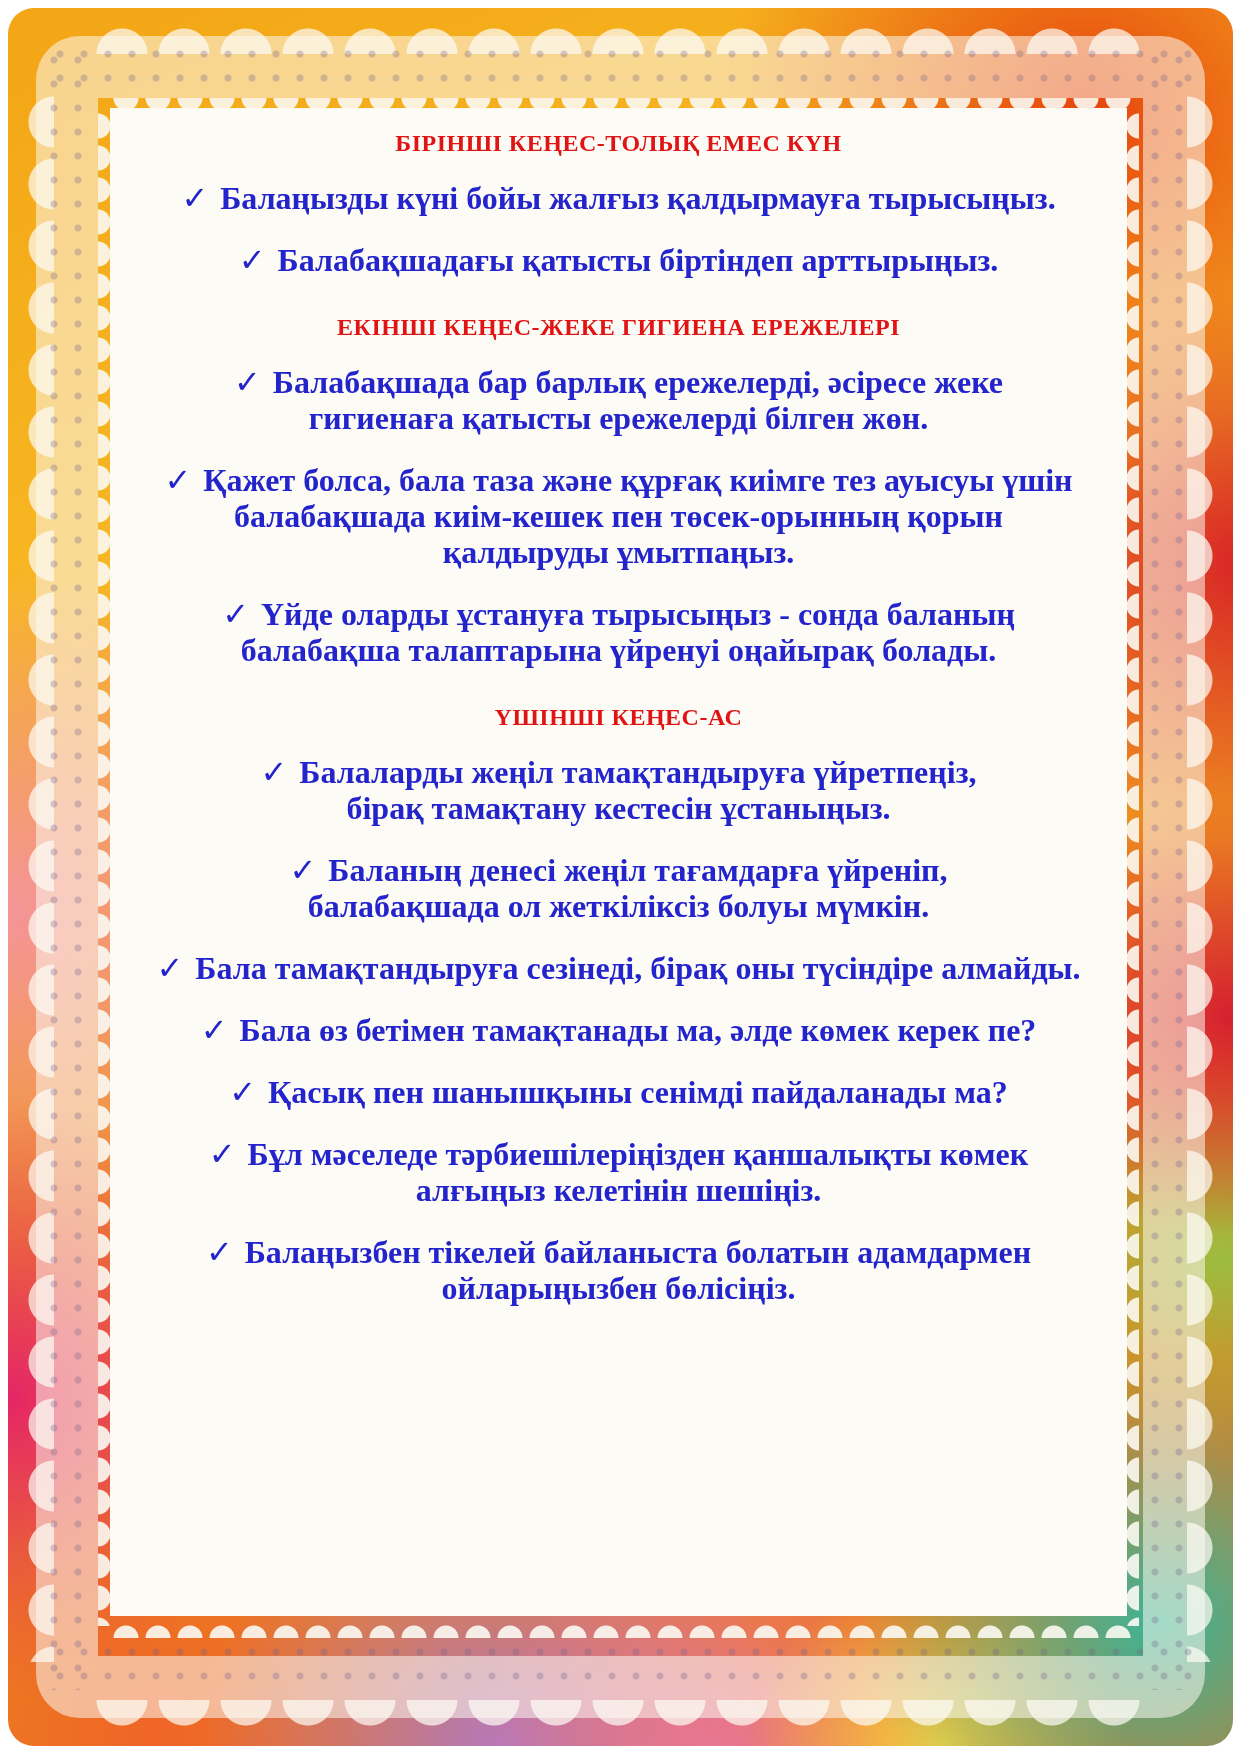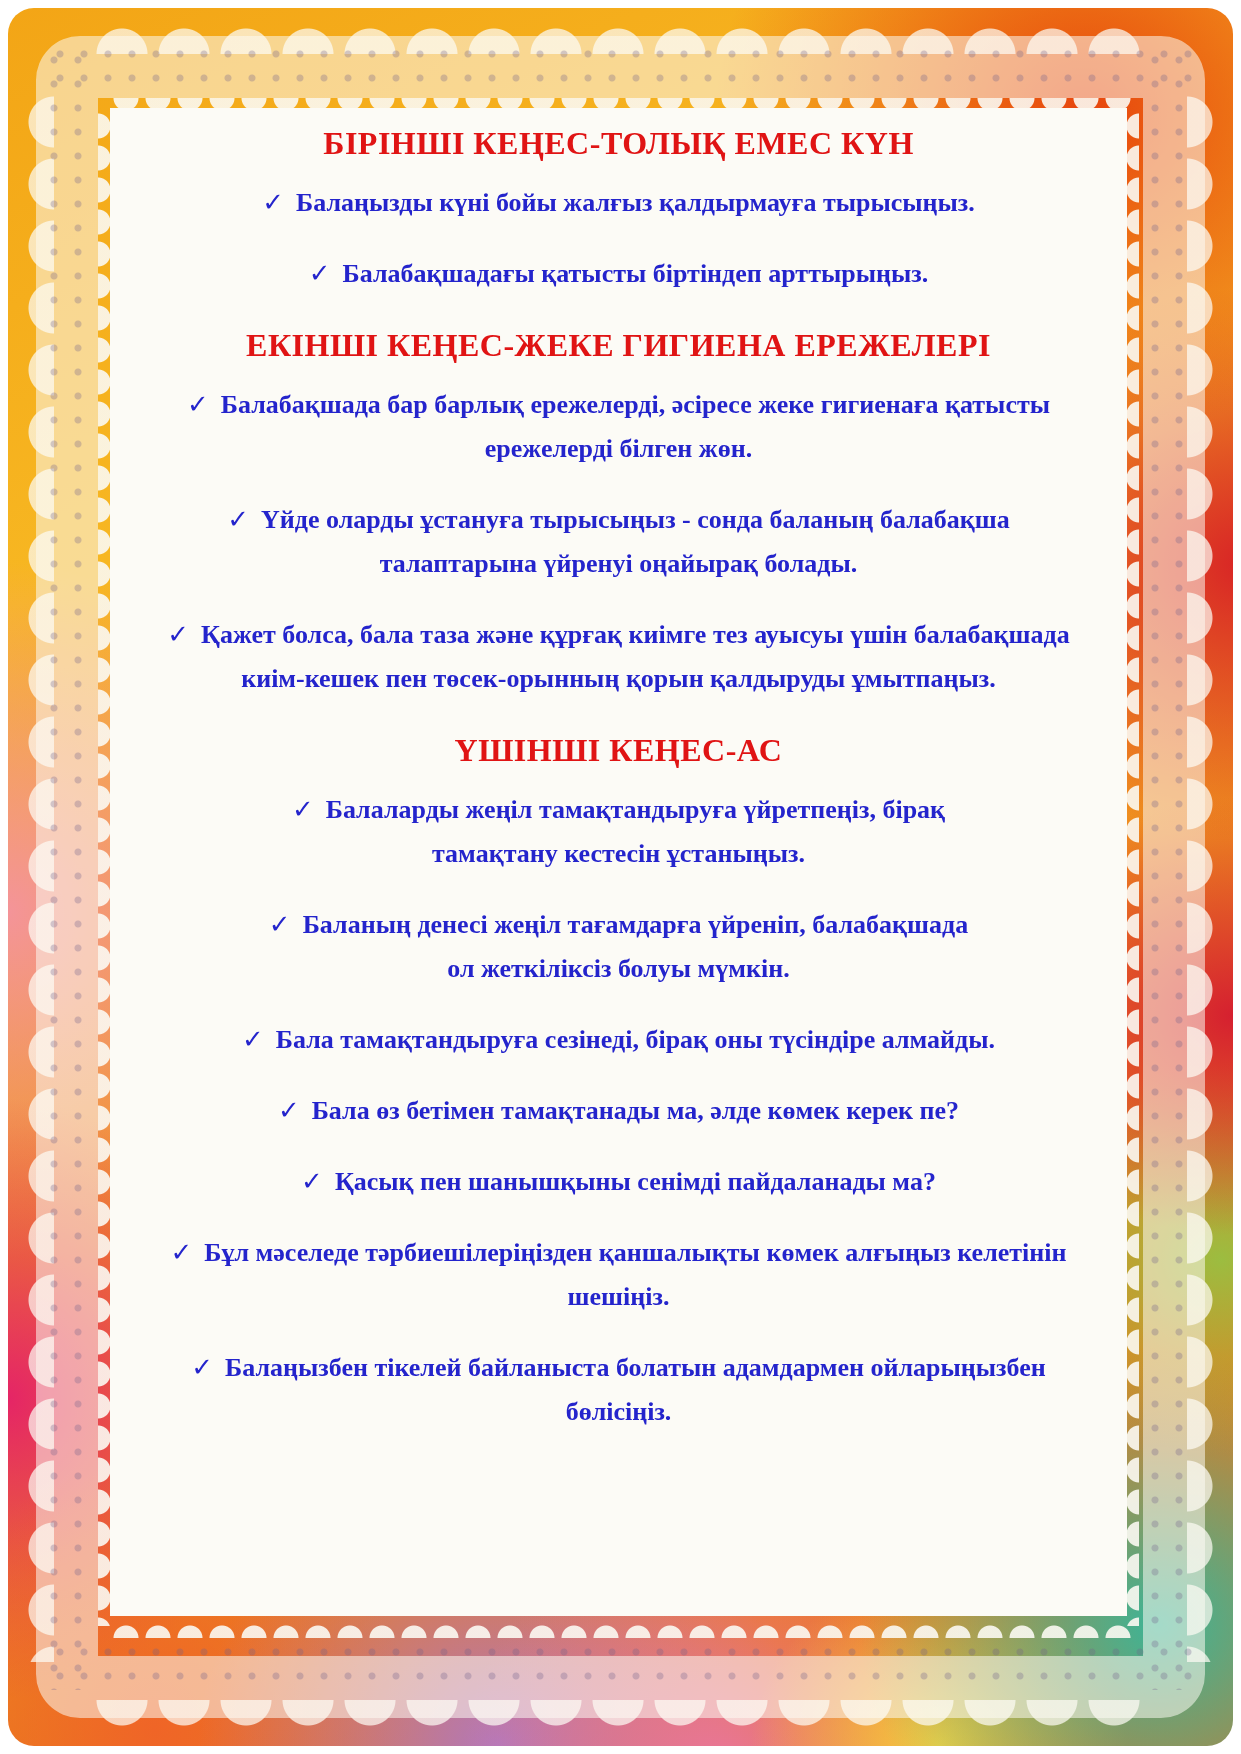--- a/index.html
+++ b/index.html
@@ -97,32 +97,32 @@
   .content {
     position: absolute;
     top: 100px; left: 102px; right: 106px; bottom: 130px;
     background: #fcfbf6;
     padding: 12px 18px 0 18px;
     box-sizing: border-box;
     text-align: center;
   }
   .section-title {
     color: var(--title_red, #e01414);
-    font-size: 32px;
+    font-size: 24px;
     font-weight: bold;
     line-height: 46px;
     margin: 18px 0 14px 0;
     letter-spacing: 0.5px;
   }
   .section:first-child .section-title { margin-top: 0; }
   .item {
     color: var(--body_blue, #2424cc);
-    font-size: 26px;
+    font-size: 32px;
     font-weight: bold;
-    line-height: 44px;
+    line-height: 36px;
     margin: 0 auto 26px auto;
   }
   .check {
     display: inline-block;
     margin-right: 12px;
     font-family: "DejaVu Sans", sans-serif;
     font-weight: bold;
   }
 </style>
 </head>
@@ -154,25 +154,25 @@
       <div class="item">
         <span class="check">✓</span><span>Балабақшадағы қатысты біртіндеп арттырыңыз.</span>
       </div>
     </div>
 
     <div class="section">
       <div class="section-title">ЕКІНШІ КЕҢЕС-ЖЕКЕ ГИГИЕНА ЕРЕЖЕЛЕРІ</div>
       <div class="item" style="max-width:920px">
         <span class="check">✓</span><span>Балабақшада бар барлық ережелерді, әсіресе жеке гигиенаға қатысты ережелерді білген жөн.</span>
       </div>
+      <div class="item" style="max-width:930px">
+        <span class="check">✓</span><span>Қажет болса, бала таза және құрғақ киімге тез ауысуы үшін балабақшада киім-кешек пен төсек-орынның қорын қалдыруды ұмытпаңыз.</span>
+      </div>
       <div class="item" style="max-width:920px">
         <span class="check">✓</span><span>Үйде оларды ұстануға тырысыңыз - сонда баланың балабақша талаптарына үйренуі оңайырақ болады.</span>
-      </div>
-      <div class="item" style="max-width:930px">
-        <span class="check">✓</span><span>Қажет болса, бала таза және құрғақ киімге тез ауысуы үшін балабақшада киім-кешек пен төсек-орынның қорын қалдыруды ұмытпаңыз.</span>
       </div>
     </div>
 
     <div class="section">
       <div class="section-title">ҮШІНШІ КЕҢЕС-АС</div>
       <div class="item" style="max-width:740px">
         <span class="check">✓</span><span>Балаларды жеңіл тамақтандыруға үйретпеңіз, бірақ тамақтану кестесін ұстаныңыз.</span>
       </div>
       <div class="item" style="max-width:700px">
         <span class="check">✓</span><span>Баланың денесі жеңіл тағамдарға үйреніп, балабақшада ол жеткіліксіз болуы мүмкін.</span>

